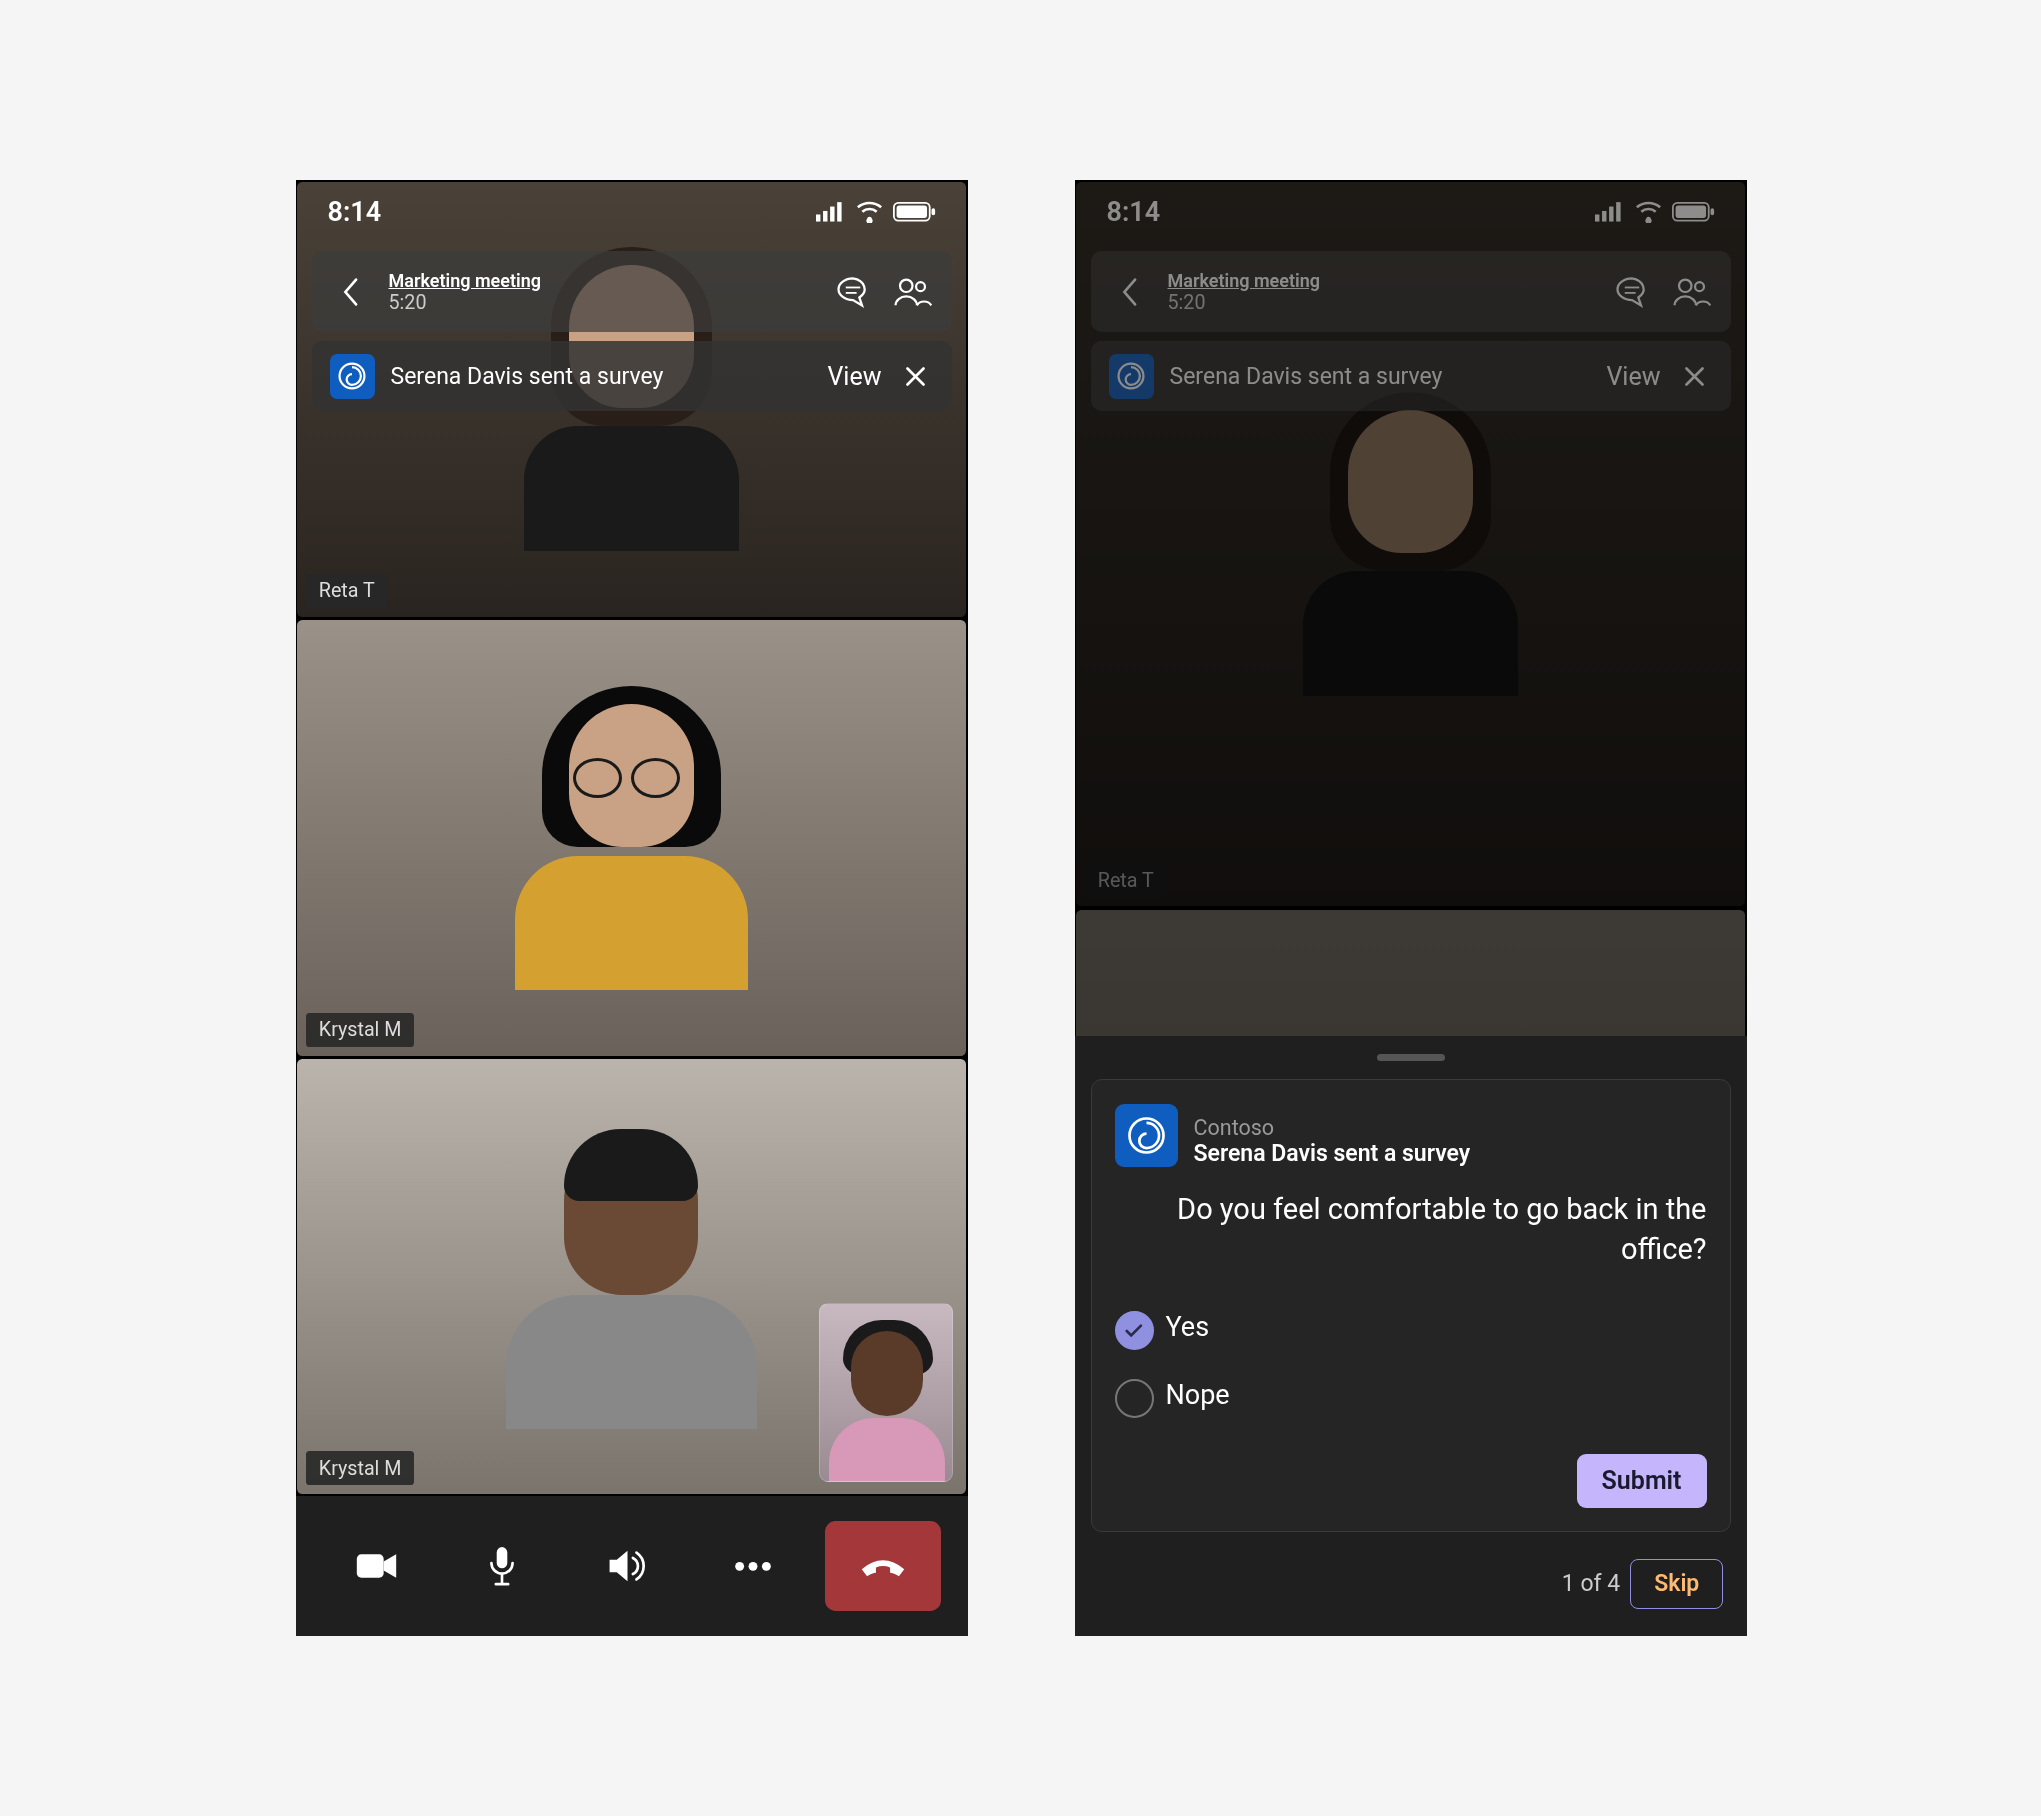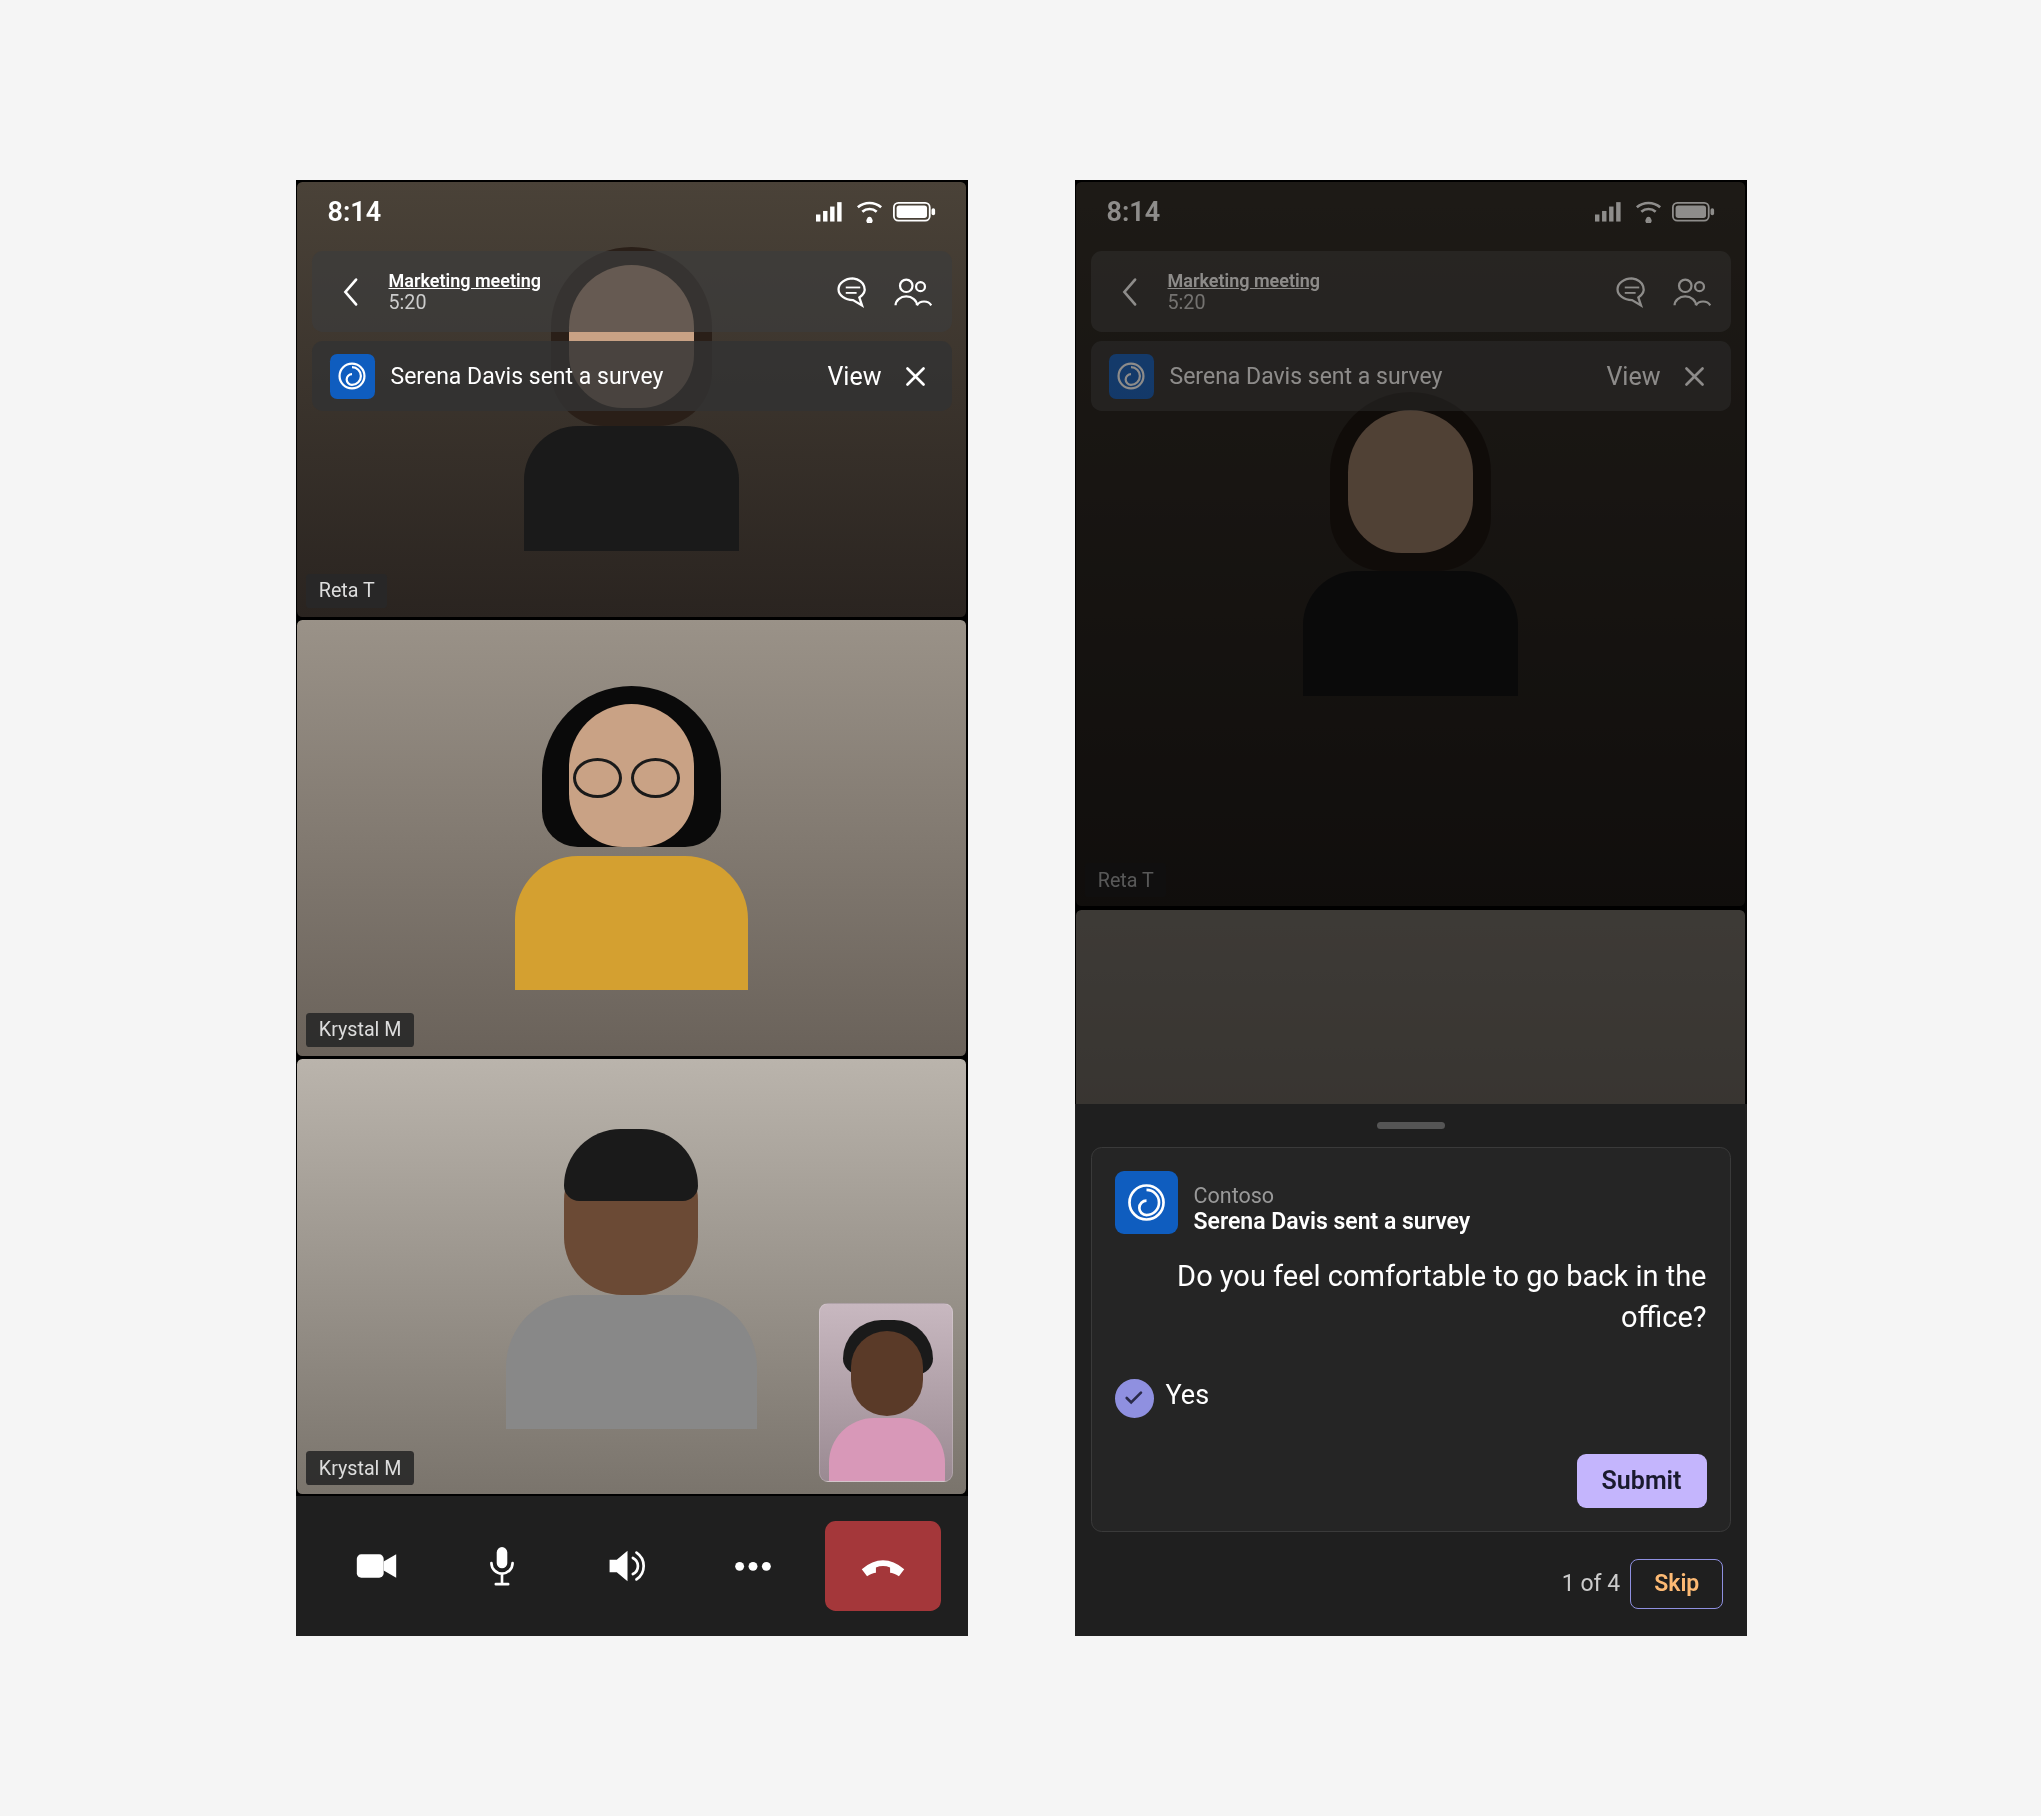--- a/index.html
+++ b/index.html
@@ -481,20 +481,24 @@
       </div>
       <div class="survey-question">Do you feel comfortable to go back in the office?</div>
       <div class="option-row">
         <div class="radio checked">
           <svg width="19.7" height="16" viewBox="0 0 22 18">
               <path d="M3 9 L8 14 L19 3" stroke="#2a2a4a" stroke-width="3" fill="none" stroke-linecap="round"></path>
             </svg>
         </div>
         <div class="option-label">Yes</div>
       </div>
+      <div class="option-row">
+        <div class="radio"></div>
+        <div class="option-label">Nope</div>
+      </div>
       <div class="submit-row">
         <div class="submit-btn">Submit</div>
       </div>
     </div>
     <div class="sheet-footer">
       <div class="page-indicator">1 of 4</div>
       <div class="skip-btn">Skip</div>
     </div>
   </div>
 </div>

